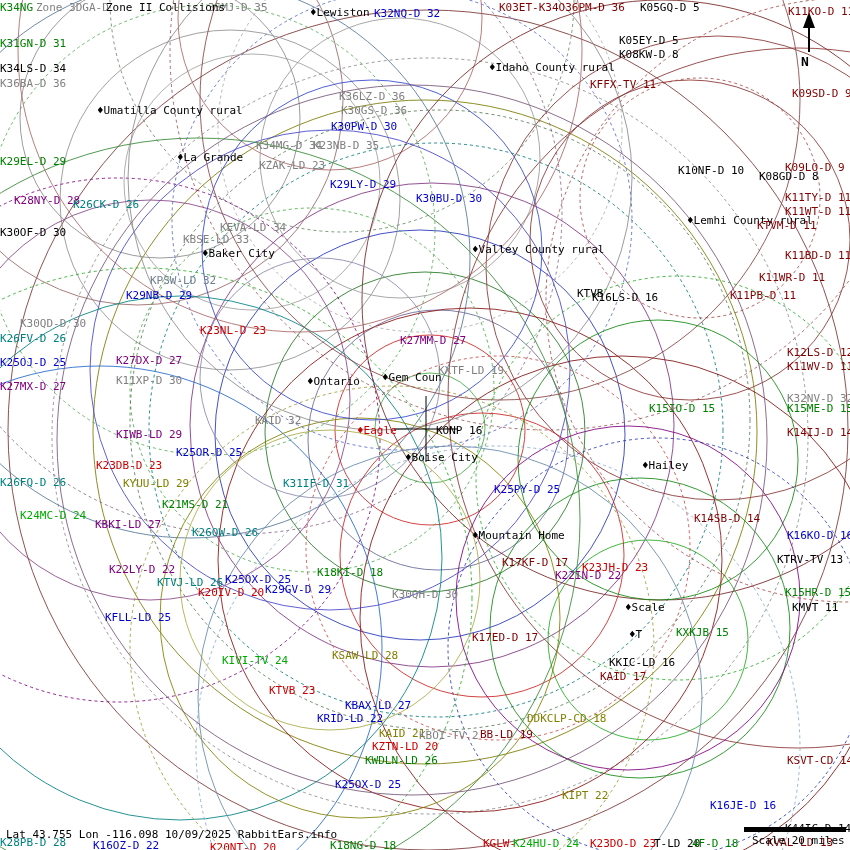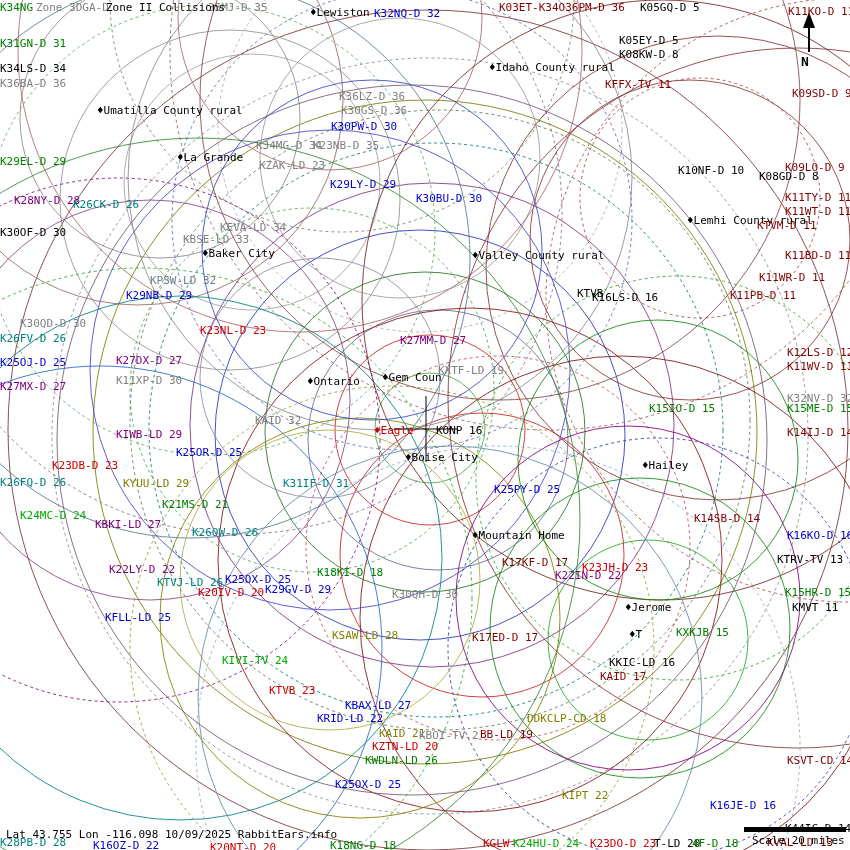--- a/index.html
+++ b/index.html
@@ -95,21 +95,21 @@
       <span style="left: 374px; top: 8px; color: rgb(0, 0, 204);">K32NQ-D 32</span>
       <span style="left: 499px; top: 2px; color: rgb(128, 0, 0);">K03ET-K34O36PM-D 36</span>
       <span style="left: 640px; top: 2px; color: rgb(0, 0, 0);">K05GQ-D 5</span>
       <span style="left: 788px; top: 6px; color: rgb(128, 0, 0);">K11KO-D 11</span>
       <span style="left: 0px; top: 38px; color: rgb(0, 128, 0);">K31GN-D 31</span>
       <span style="left: 619px; top: 35px; color: rgb(0, 0, 0);">K05EY-D 5</span>
       <span style="left: 619px; top: 49px; color: rgb(0, 0, 0);">K08KW-D 8</span>
       <span style="left: 489px; top: 62px; color: rgb(0, 0, 0);">♦Idaho County rural</span>
       <span style="left: 0px; top: 63px; color: rgb(0, 0, 0);">K34LS-D 34</span>
       <span style="left: 0px; top: 78px; color: rgb(128, 128, 128);">K36BA-D 36</span>
-      <span style="left: 605px; top: 79px; color: rgb(128, 0, 0);">KFFX-TV 11</span>
+      <span style="left: 590px; top: 79px; color: rgb(128, 0, 0);">KFFX-TV 11</span>
       <span style="left: 792px; top: 88px; color: rgb(128, 0, 0);">K09SD-D 9</span>
       <span style="left: 339px; top: 91px; color: rgb(128, 128, 128);">K36LZ-D 36</span>
       <span style="left: 97px; top: 105px; color: rgb(0, 0, 0);">♦Umatilla County rural</span>
       <span style="left: 341px; top: 105px; color: rgb(128, 128, 128);">K30GS-D 36</span>
       <span style="left: 331px; top: 121px; color: rgb(0, 0, 204);">K30PW-D 30</span>
       <span style="left: 256px; top: 140px; color: rgb(128, 128, 128);">K34MG-D 34</span>
       <span style="left: 313px; top: 140px; color: rgb(128, 128, 128);">K23NB-D 35</span>
       <span style="left: 0px; top: 156px; color: rgb(0, 128, 0);">K29EL-D 29</span>
       <span style="left: 177px; top: 152px; color: rgb(0, 0, 0);">♦La Grande</span>
       <span style="left: 259px; top: 160px; color: rgb(128, 128, 128);">KZAK-LD 23</span>
@@ -121,21 +121,21 @@
       <span style="left: 73px; top: 199px; color: rgb(0, 128, 128);">K26CK-D 26</span>
       <span style="left: 416px; top: 193px; color: rgb(0, 0, 204);">K30BU-D 30</span>
       <span style="left: 785px; top: 192px; color: rgb(128, 0, 0);">K11TY-D 11</span>
       <span style="left: 220px; top: 222px; color: rgb(128, 128, 128);">KEVA-LD 34</span>
       <span style="left: 785px; top: 206px; color: rgb(128, 0, 0);">K11WT-D 11</span>
       <span style="left: 687px; top: 215px; color: rgb(0, 0, 0);">♦Lemhi County rural</span>
       <span style="left: 757px; top: 220px; color: rgb(128, 0, 0);">KTVM-D 11</span>
       <span style="left: 0px; top: 227px; color: rgb(0, 0, 0);">K30OF-D 30</span>
       <span style="left: 183px; top: 234px; color: rgb(128, 128, 128);">KBSE-LD 33</span>
       <span style="left: 202px; top: 248px; color: rgb(0, 0, 0);">♦Baker City</span>
-      <span style="left: 472px; top: 250px; color: rgb(0, 0, 0);">♦Valley County rural</span>
+      <span style="left: 472px; top: 244px; color: rgb(0, 0, 0);">♦Valley County rural</span>
       <span style="left: 785px; top: 250px; color: rgb(128, 0, 0);">K11BD-D 11</span>
       <span style="left: 150px; top: 275px; color: rgb(112, 128, 144);">KPSW-LD 32</span>
       <span style="left: 759px; top: 272px; color: rgb(128, 0, 0);">K11WR-D 11</span>
       <span style="left: 126px; top: 290px; color: rgb(0, 0, 204);">K29NB-D 29</span>
       <span style="left: 577px; top: 288px; color: rgb(0, 0, 0);">KTVB</span>
       <span style="left: 592px; top: 292px; color: rgb(0, 0, 0);">K16LS-D 16</span>
       <span style="left: 730px; top: 290px; color: rgb(128, 0, 0);">K11PB-D 11</span>
       <span style="left: 20px; top: 318px; color: rgb(128, 128, 128);">K30QD-D 30</span>
       <span style="left: 200px; top: 325px; color: rgb(204, 0, 0);">K23NL-D 23</span>
       <span style="left: 400px; top: 335px; color: rgb(128, 0, 128);">K27MM-D 27</span>
@@ -146,27 +146,27 @@
       <span style="left: 787px; top: 361px; color: rgb(128, 0, 0);">K11WV-D 11</span>
       <span style="left: 438px; top: 365px; color: rgb(128, 128, 128);">KXTF-LD 19</span>
       <span style="left: 382px; top: 372px; color: rgb(0, 0, 0);">♦Gem Coun</span>
       <span style="left: 307px; top: 376px; color: rgb(0, 0, 0);">♦Ontario</span>
       <span style="left: 0px; top: 381px; color: rgb(128, 0, 128);">K27MX-D 27</span>
       <span style="left: 116px; top: 375px; color: rgb(128, 128, 128);">K11XP-D 30</span>
       <span style="left: 787px; top: 393px; color: rgb(128, 128, 128);">K32NV-D 32</span>
       <span style="left: 649px; top: 403px; color: rgb(0, 128, 0);">K15IO-D 15</span>
       <span style="left: 787px; top: 403px; color: rgb(0, 128, 0);">K15ME-D 15</span>
       <span style="left: 255px; top: 415px; color: rgb(128, 128, 128);">KAID 32</span>
-      <span style="left: 374px; top: 425px; color: rgb(204, 0, 0);">♦Eagle</span>
+      <span style="left: 357px; top: 425px; color: rgb(204, 0, 0);">♦Eagle</span>
       <span style="left: 436px; top: 425px; color: rgb(0, 0, 0);">KONP 16</span>
       <span style="left: 787px; top: 427px; color: rgb(128, 0, 0);">K14IJ-D 14</span>
       <span style="left: 116px; top: 429px; color: rgb(128, 0, 128);">KIWB-LD 29</span>
       <span style="left: 176px; top: 447px; color: rgb(0, 0, 204);">K25OR-D 25</span>
       <span style="left: 405px; top: 452px; color: rgb(0, 0, 0);">♦Boise City</span>
-      <span style="left: 52px; top: 460px; color: rgb(204, 0, 0);">K23DB-D 23</span>
+      <span style="left: 60px; top: 460px; color: rgb(204, 0, 0); padding-left: 36px;">K23DB-D 23</span>
       <span style="left: 642px; top: 460px; color: rgb(0, 0, 0);">♦Hailey</span>
       <span style="left: 0px; top: 477px; color: rgb(0, 128, 128);">K26FQ-D 26</span>
       <span style="left: 123px; top: 478px; color: rgb(128, 128, 0);">KYUU-LD 29</span>
       <span style="left: 283px; top: 478px; color: rgb(0, 128, 128);">K31IF-D 31</span>
       <span style="left: 494px; top: 484px; color: rgb(0, 0, 204);">K25PY-D 25</span>
       <span style="left: 162px; top: 499px; color: rgb(0, 128, 0);">K21MS-D 21</span>
       <span style="left: 20px; top: 510px; color: rgb(0, 170, 0);">K24MC-D 24</span>
       <span style="left: 53px; top: 519px; color: rgb(128, 0, 128); padding-left: 42px;">KBKI-LD 27</span>
       <span style="left: 694px; top: 513px; color: rgb(128, 0, 0);">K14SB-D 14</span>
       <span style="left: 192px; top: 527px; color: rgb(0, 128, 128);">K26OW-D 26</span>
@@ -177,28 +177,28 @@
       <span style="left: 582px; top: 562px; color: rgb(204, 0, 0);">K23JH-D 23</span>
       <span style="left: 777px; top: 554px; color: rgb(0, 0, 0);">KTRV-TV 13</span>
       <span style="left: 157px; top: 577px; color: rgb(0, 128, 128);">KTVJ-LD 26</span>
       <span style="left: 225px; top: 574px; color: rgb(0, 0, 204);">K25OX-D 25</span>
       <span style="left: 317px; top: 567px; color: rgb(0, 128, 0);">K18KI-D 18</span>
       <span style="left: 555px; top: 570px; color: rgb(128, 0, 128);">K22IN-D 22</span>
       <span style="left: 265px; top: 584px; color: rgb(0, 0, 204);">K29GV-D 29</span>
       <span style="left: 198px; top: 587px; color: rgb(204, 0, 0);">K20IV-D 20</span>
       <span style="left: 392px; top: 589px; color: rgb(128, 128, 128);">K30QH-D 30</span>
       <span style="left: 785px; top: 587px; color: rgb(0, 128, 0);">K15HR-D 15</span>
-      <span style="left: 625px; top: 602px; color: rgb(0, 0, 0);">♦Jerome</span>
+      <span style="left: 625px; top: 602px; color: rgb(0, 0, 0);">♦Scale</span>
       <span style="left: 105px; top: 612px; color: rgb(0, 0, 204);">KFLL-LD 25</span>
       <span style="left: 792px; top: 602px; color: rgb(0, 0, 0);">KMVT 11</span>
       <span style="left: 629px; top: 629px; color: rgb(0, 0, 0);">♦T</span>
       <span style="left: 644px; top: 627px; color: rgb(0, 128, 0); padding-left: 32px;">KXKJB 15</span>
       <span style="left: 472px; top: 632px; color: rgb(128, 0, 0);">K17ED-D 17</span>
       <span style="left: 609px; top: 657px; color: rgb(0, 0, 0);">KKIC-LD 16</span>
-      <span style="left: 332px; top: 630px; color: rgb(128, 128, 0);">KSAW-LD 28</span>
+      <span style="left: 332px; top: 650px; color: rgb(128, 128, 0);">KSAW-LD 28</span>
       <span style="left: 222px; top: 655px; color: rgb(0, 170, 0);">KIVI-TV 24</span>
       <span style="left: 600px; top: 671px; color: rgb(128, 0, 0);">KAID 17</span>
       <span style="left: 269px; top: 685px; color: rgb(204, 0, 0);">KTVB 23</span>
       <span style="left: 345px; top: 700px; color: rgb(0, 0, 204);">KBAX-LD 27</span>
       <span style="left: 317px; top: 713px; color: rgb(0, 0, 204);">KRID-LD 22</span>
       <span style="left: 527px; top: 713px; color: rgb(128, 128, 0);">DDKCLP-CD 18</span>
       <span style="left: 367px; top: 728px; color: rgb(128, 128, 0); margin-left: 12px;">KAID 21</span>
       <span style="left: 419px; top: 730px; color: rgb(128, 128, 128);">KBOI-TV 2</span>
       <span style="left: 480px; top: 729px; color: rgb(128, 0, 0);">BB-LD 19</span>
       <span style="left: 372px; top: 741px; color: rgb(204, 0, 0);">KZTN-LD 20</span>

